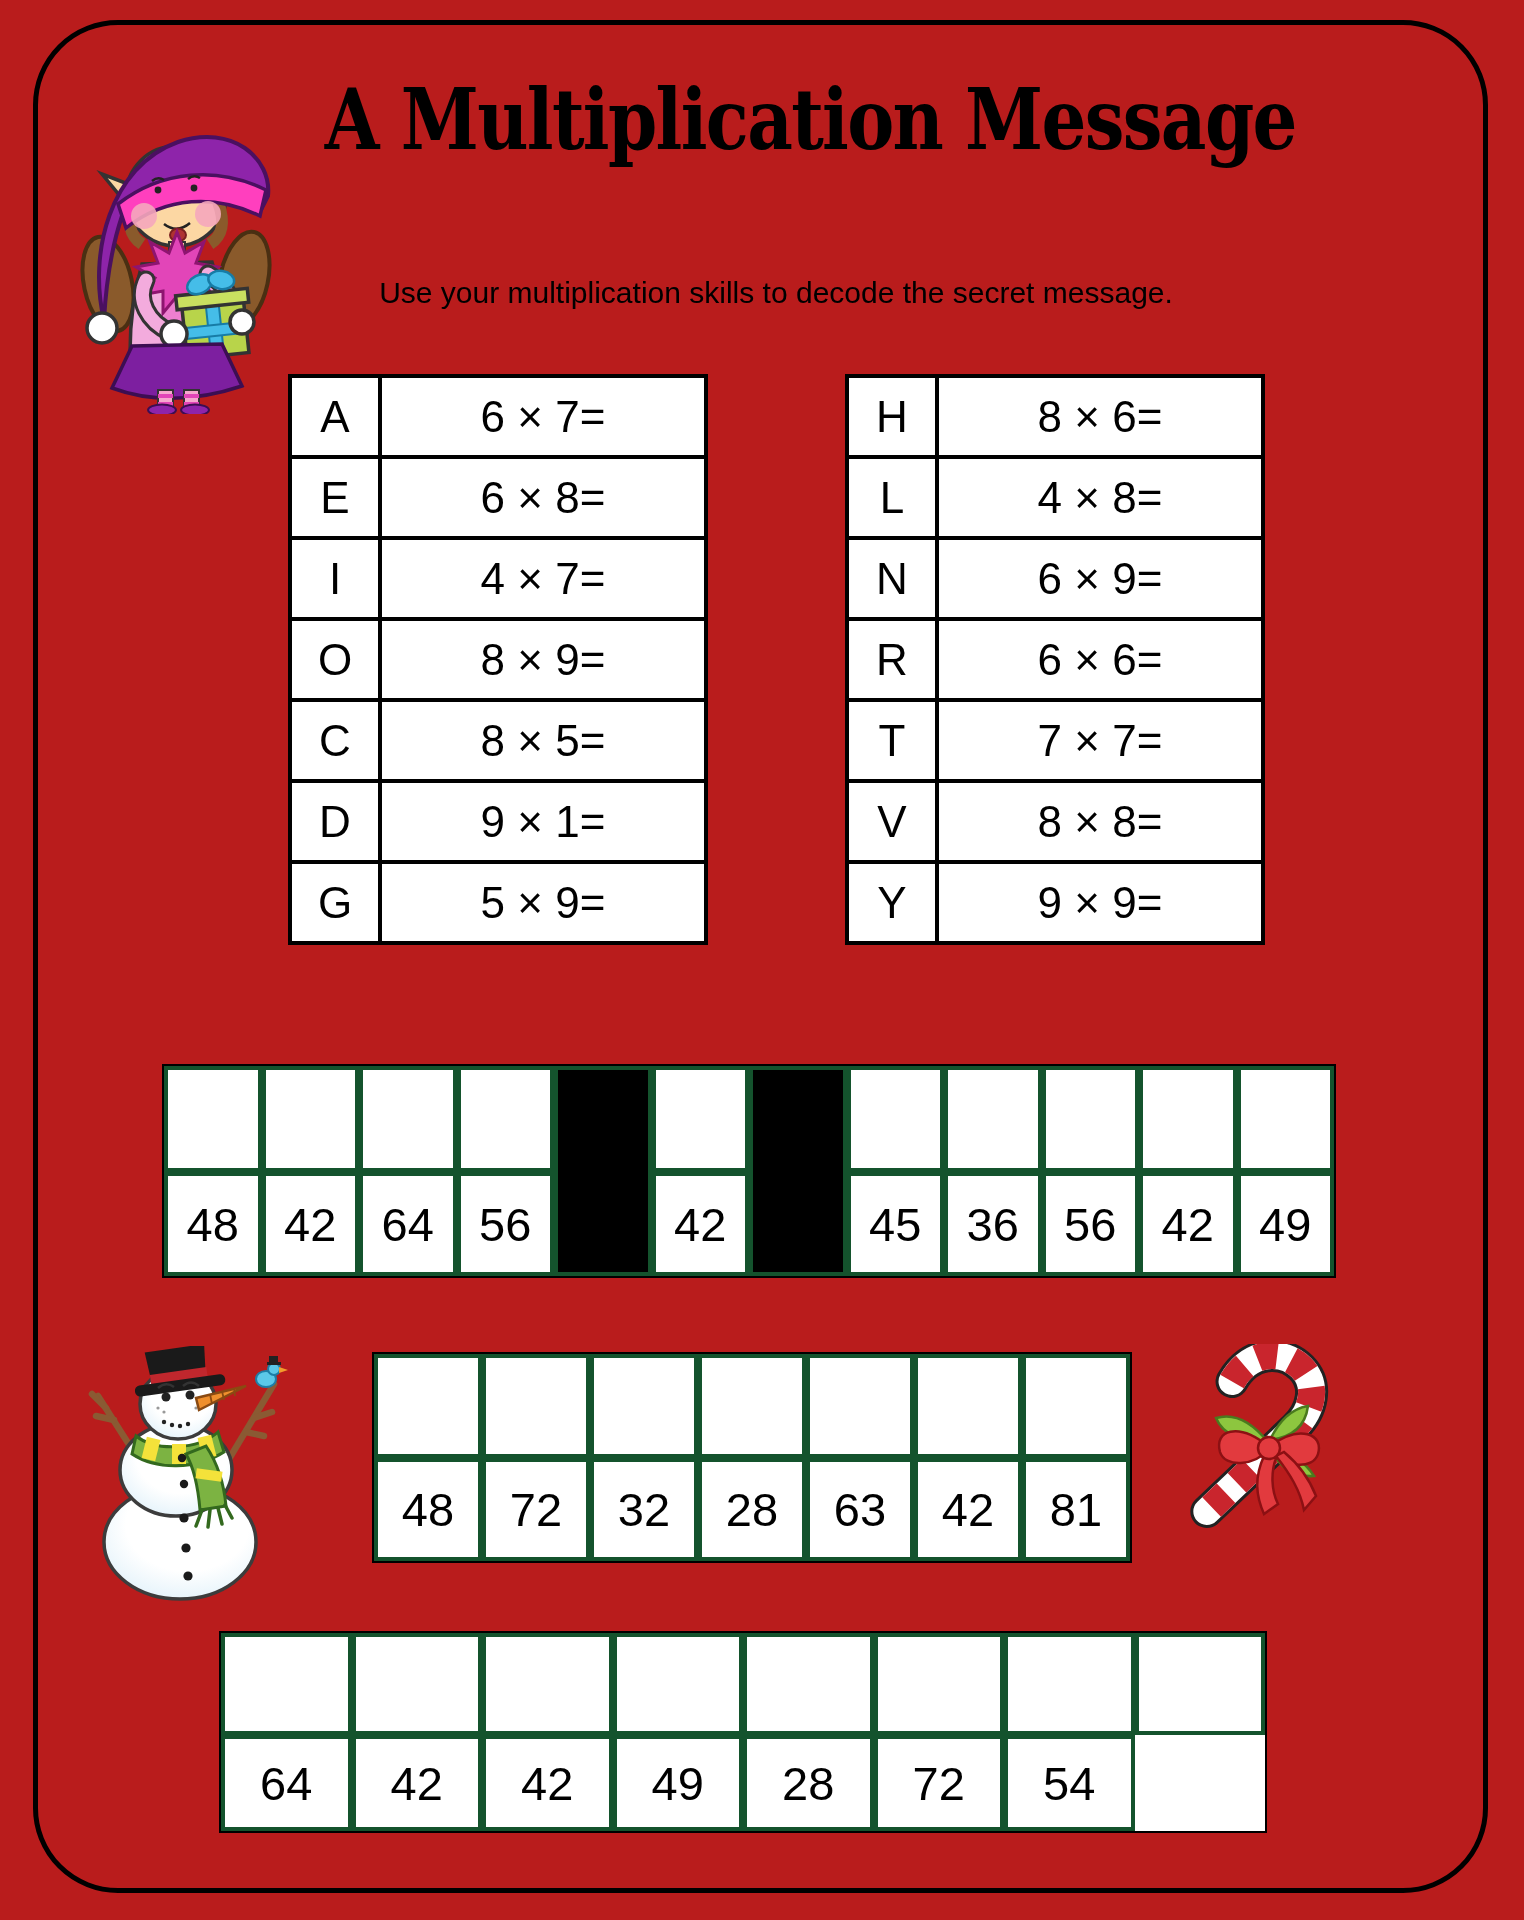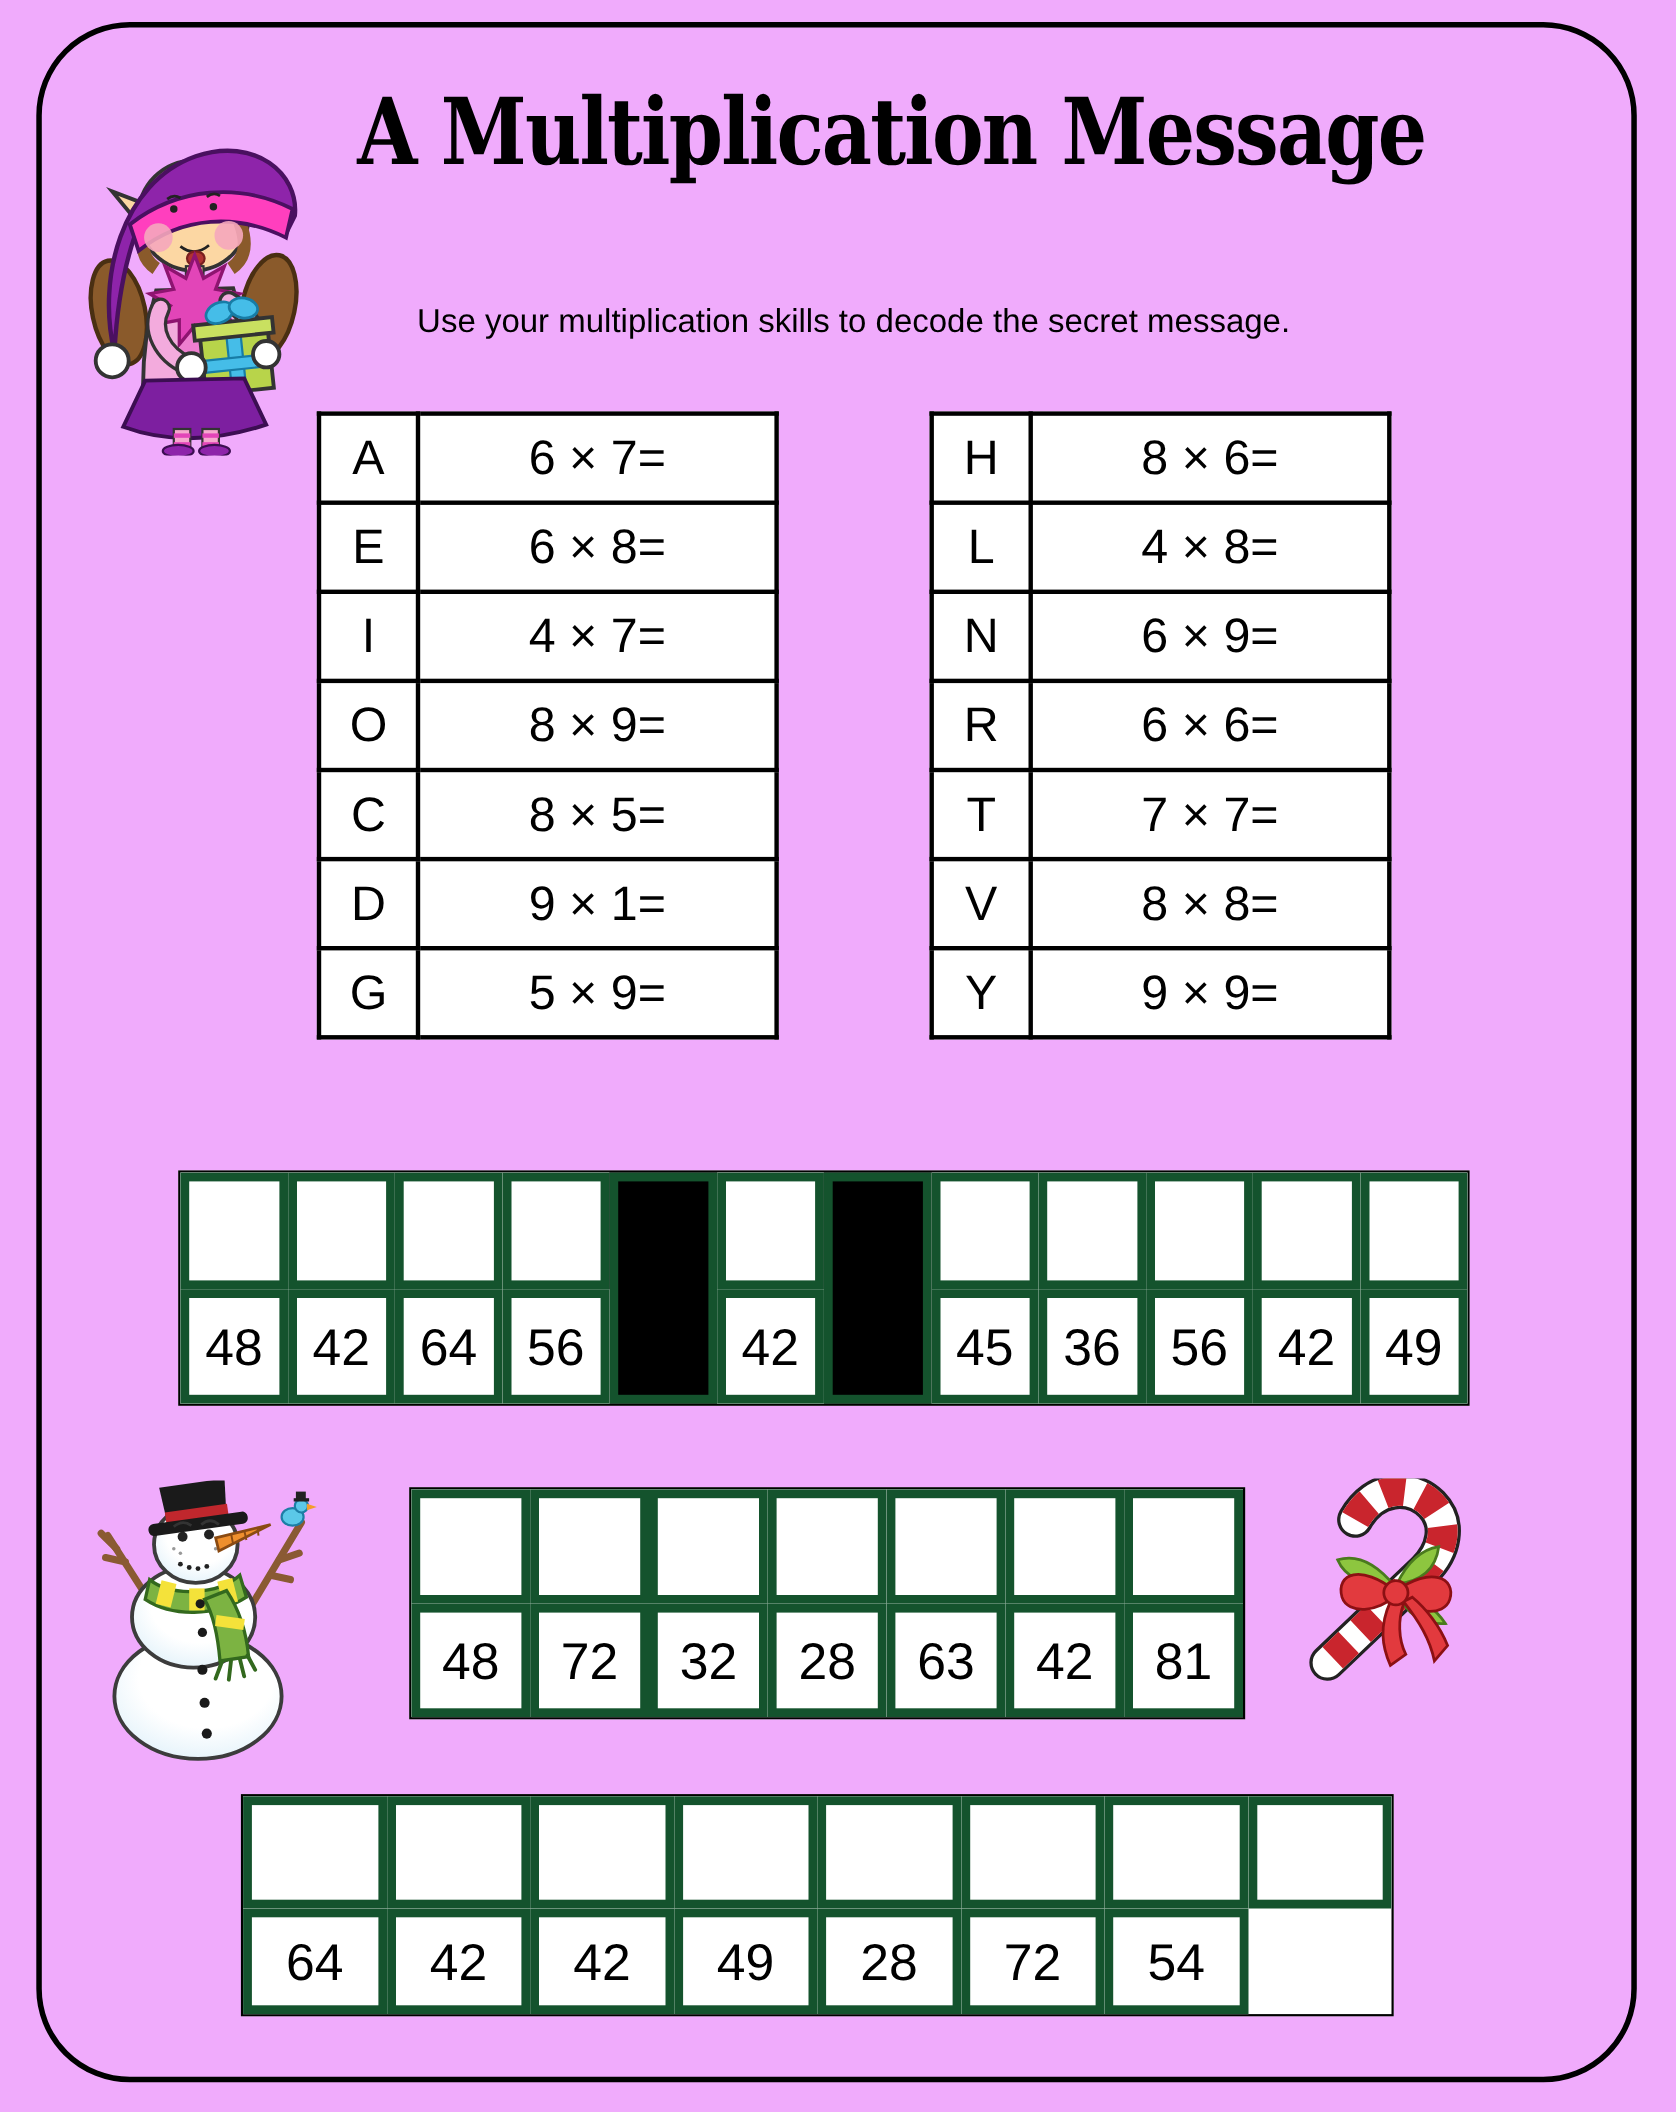--- a/index.html
+++ b/index.html
@@ -1,17 +1,17 @@
 <!DOCTYPE html>
 <html><head>
 <meta charset="utf-8">
 <style>
   html,body { margin:0; padding:0; background:#ffffff; }
   .canvas {
-    position:relative; width:1524px; height:1920px; background:#f0abfc;
+    position:relative; width:1524px; height:1920px; background:#b91c1c;
     font-family:"Liberation Sans", sans-serif; color:#000; overflow:hidden;
   }
   .frame {
     position:absolute; left:33px; top:20px; width:1455px; height:1873px;
     border:5px solid #000; border-radius:85px; box-sizing:border-box;
   }
   .title {
     position:absolute; left:240px; top:70px; width:1060px; margin:0;
     text-align:center; font-family:"DejaVu Serif", serif; font-weight:bold;
     font-size:84px; letter-spacing:-2px; white-space:nowrap;
@@ -26,21 +26,21 @@
   .legend td {
     border:4px solid #000; text-align:center; vertical-align:middle;
     font-size:44px; height:77px; padding:0; background:#fff;
   }
   .legend-left  { left:288px; top:374px; width:420px; }
   .legend-right { left:845px; top:374px; width:420px; }
   .col-letter { width:90px; }
   
   .grid { position:absolute; display:grid; border:2px solid #000; background:#fff; }
   .grid .cell {
-    border:8px solid #14532d; box-sizing:border-box; background:#fff;
+    border:4px solid #14532d; box-sizing:border-box; background:#fff;
     display:flex; align-items:center; justify-content:center; font-size:47px;
   }
   .grid .cell.black { background:#000; grid-row:span 2; }
   .grid1 { left:162px; top:1064px; grid-template-columns:repeat(12,97.5px); grid-template-rows:106px 104px; }
   .grid2 { left:372px; top:1352px; grid-template-columns:repeat(7,108px);  grid-template-rows:104px 103px; }
   .grid3 { left:219px; top:1631px; grid-template-columns:repeat(8,130.5px);grid-template-rows:102px 96px; }
   .art { position:absolute; }
   .elf     { left:66px;   top:84px;   width:220px; height:330px; }
   .snowman { left:78px;   top:1346px; width:215px; height:255px; }
   .candy   { left:1172px; top:1344px; width:195px; height:205px; }

